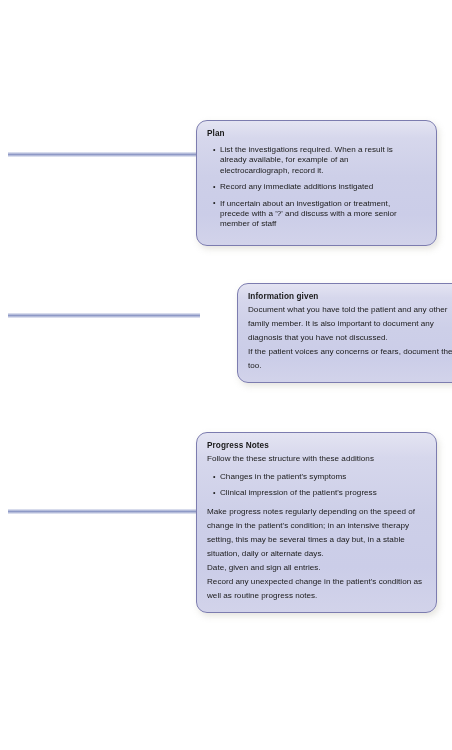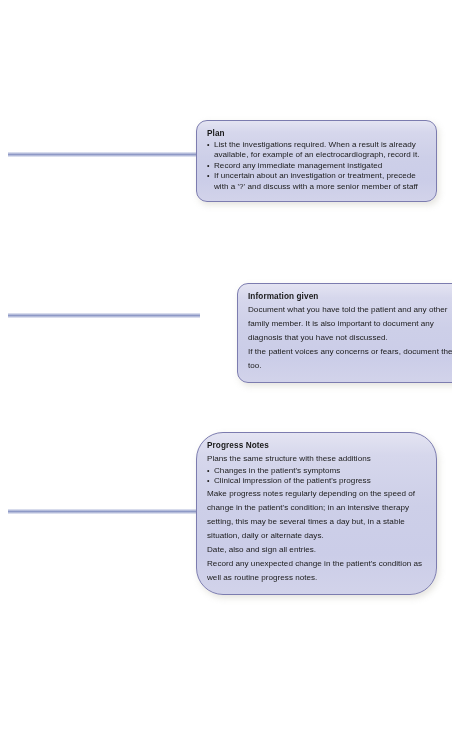--- a/index.html
+++ b/index.html
@@ -77,65 +77,65 @@
   .callout ul {
     margin: 0;
     padding: 0;
     list-style: none;
   }
   .callout li {
     position: relative;
     padding-left: 7px;
     font-size: 8.1px;
     line-height: 10.4px;
-    margin: 0;
+    margin: 6px;
     letter-spacing: 0.02px;
   }
   .callout li::before {
     content: "\2022";
     position: absolute;
     left: 0;
     top: -0.2px;
     font-size: 7px;
     line-height: 10.4px;
   }
 
   #callout-plan          { top: 120px; }
   #callout-info          { top: 283px; margin-left: 41px; }
-  #callout-progress      { top: 432px; border-radius: 27px; }
+  #callout-progress      { top: 432px; }
 </style>
 </head>
 <body>
 
 <div class="page">
 
   <div class="connector" id="connector-plan"></div>
   <div class="connector" id="connector-info"></div>
   <div class="connector" id="connector-progress"></div>
 
   <div class="callout" id="callout-plan">
     <div class="title">Plan</div>
     <ul>
       <li>List the investigations required. When a result is already available, for example of an electrocardiograph, record it.</li>
-      <li>Record any immediate management instigated</li>
+      <li>Record any immediate additions instigated</li>
       <li>If uncertain about an investigation or treatment, precede with a '?' and discuss with a more senior member of staff</li>
     </ul>
   </div>
 
   <div class="callout" id="callout-info">
     <div class="title">Information given</div>
     <p>Document what you have told the patient and any other family member. It is also important to document any diagnosis that you have not discussed.</p>
     <p>If the patient voices any concerns or fears, document these too.</p>
   </div>
 
   <div class="callout" id="callout-progress">
     <div class="title">Progress Notes</div>
-    <p>Plans the same structure with these additions</p>
+    <p>Follow the these structure with these additions</p>
     <ul>
       <li>Changes in the patient's symptoms</li>
       <li>Clinical impression of the patient's progress</li>
     </ul>
     <p>Make progress notes regularly depending on the speed of change in the patient's condition; in an intensive therapy setting, this may be several times a day but, in a stable situation, daily or alternate days.</p>
-    <p>Date, also and sign all entries.</p>
+    <p>Date, given and sign all entries.</p>
     <p>Record any unexpected change in the patient's condition as well as routine progress notes.</p>
   </div>
 
 </div>
 
 </body></html>

